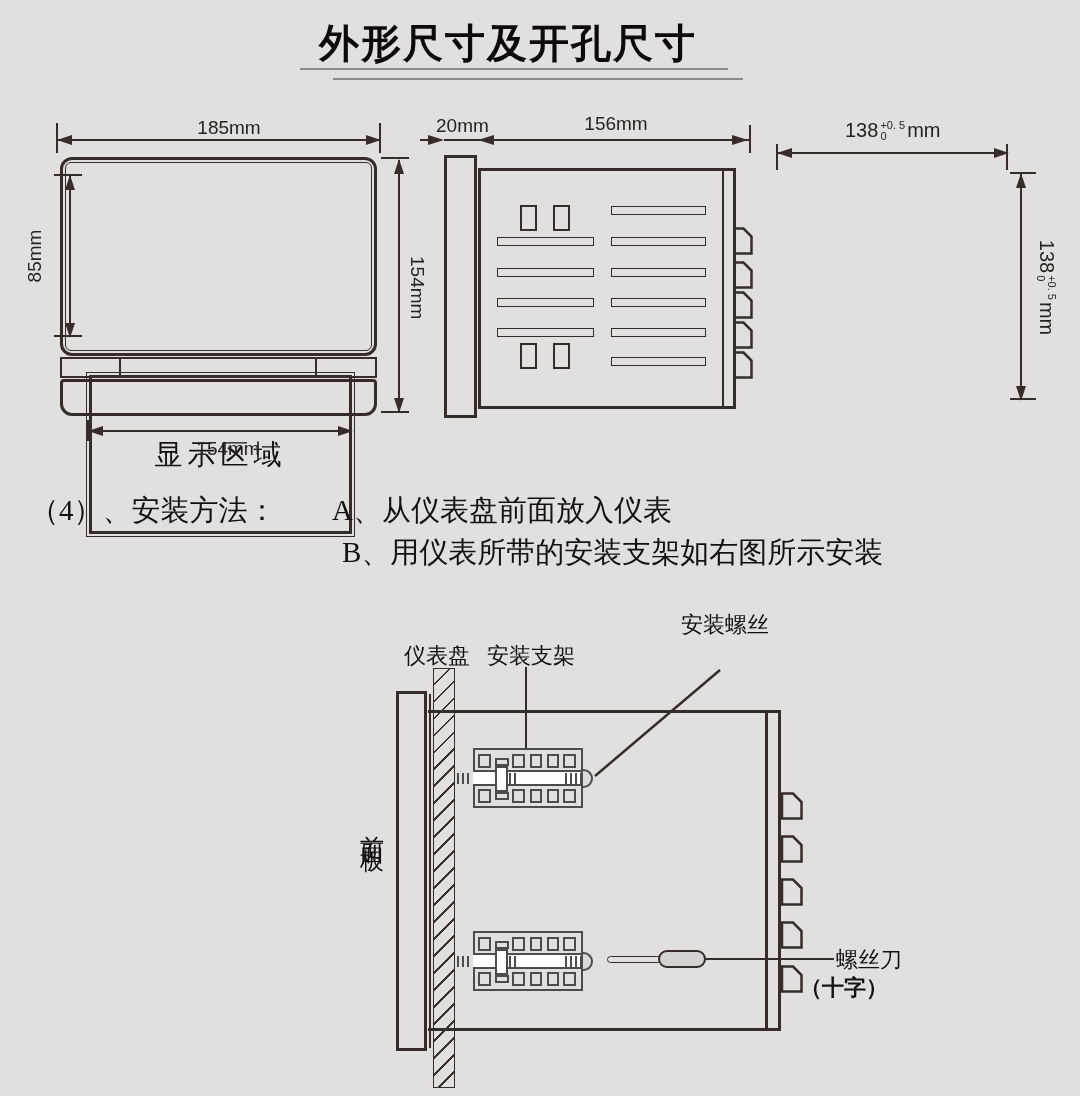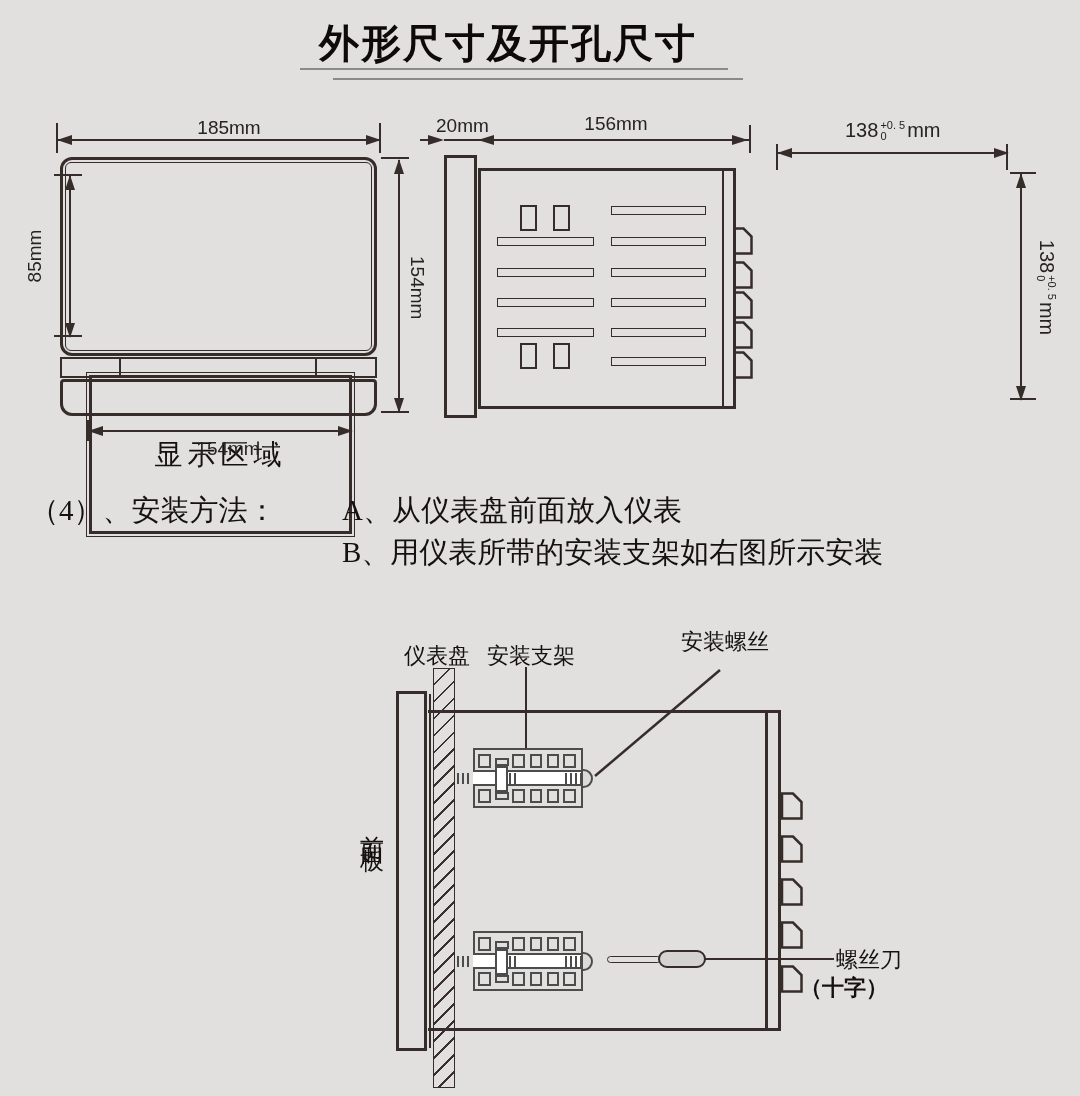--- a/index.html
+++ b/index.html
@@ -153,26 +153,26 @@
   <div class="abs tol rot90" style="left:1002px;top:276px;width:88px;justify-content:center;">
     <span>138</span>
       <span class="tolstack">
         <span>+0. 5</span>
         <span>0</span>
       </span>
       <span>mm</span>
   </div>
 
   <div class="abs cn instr" style="left:30px;top:494px;">（4）、安装方法：</div>
-  <div class="abs cn instr" style="left:342px;top:494px;">A、从仪表盘前面放入仪表</div>
+  <div class="abs cn instr" style="left:332px;top:494px;">A、从仪表盘前面放入仪表</div>
   <div class="abs cn instr" style="left:342px;top:536px;">B、用仪表所带的安装支架如右图所示安装</div>
 
   <div class="abs cn lbl" style="left:404px;top:641px;">仪表盘</div>
   <div class="abs cn lbl" style="left:487px;top:641px;">安装支架</div>
-  <div class="abs cn lbl" style="left:681px;top:627px;">安装螺丝</div>
+  <div class="abs cn lbl" style="left:681px;top:610px;">安装螺丝</div>
   <div class="abs ln" style="left:525px;top:667px;width:2px;height:81px;"></div>
   <svg class="abs" style="left:590px;top:664px;" width="136" height="118">
       <line x1="130" y1="6" x2="5" y2="112" stroke="#362c29" stroke-width="2.5"></line>
     </svg>
 
   <div class="abs ln" style="left:428px;top:710px;width:352px;height:3px;"></div>
   <div class="abs ln" style="left:428px;top:1028px;width:352px;height:3px;"></div>
   <div class="abs ln" style="left:765px;top:710px;width:3px;height:321px;"></div>
   <div class="abs ln" style="left:778px;top:710px;width:3px;height:321px;"></div>
   <svg class="abs" style="left:781px;top:792px;" width="22" height="28">

